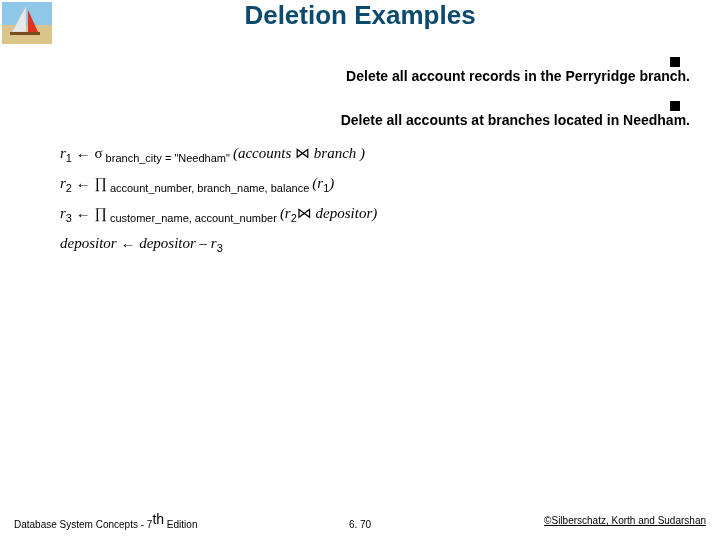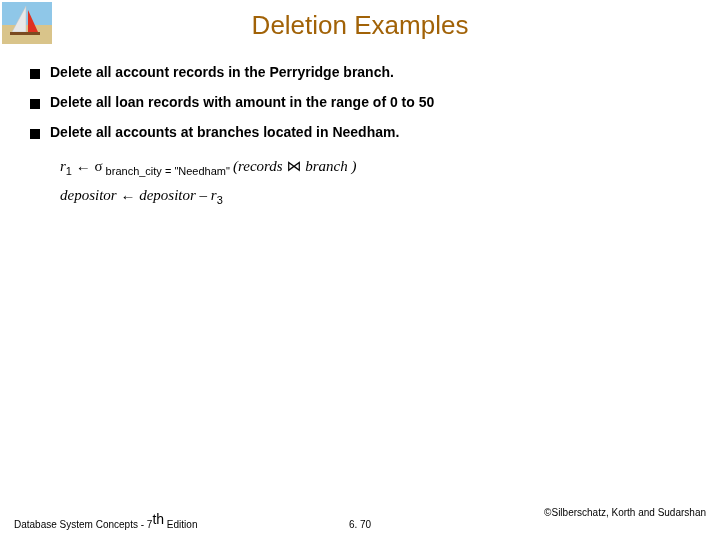--- a/index.html
+++ b/index.html
@@ -21,32 +21,32 @@
     width: 50px;
     height: 42px;
     background: linear-gradient(180deg, #8fc7e8 0%, #8fc7e8 55%, #d9c48a 55%, #d9c48a 100%);
     display: flex;
     align-items: center;
     justify-content: flex-start;
   }
   .logo svg { display:block; }
   .title {
     text-align: center;
-    color: #a16207;
+    color: #0c4a6e;
     font-size: 26px;
-    font-weight: normal;
-    padding-top: 10px;
+    font-weight: bold;
   }
   .content {
     margin: 22px 30px 0 30px;
   }
   .bullet-row {
     display: flex;
-    align-items: center;
+    align-items: flex-end;
     margin-top: 12px;
+    flex-direction: column;
   }
   .sq {
     width: 10px;
     height: 10px;
     background: #000;
     margin-top: 4px;
     margin-right: 10px;
     flex-shrink: 0;
   }
   .bullet-text {
@@ -67,21 +67,21 @@
   .footer {
     position: absolute;
     bottom: 10px;
     left: 0;
     width: 720px;
     font-size: 10px;
     color: #000;
   }
   .footer-left { position: absolute; left: 14px; bottom: 0; }
   .footer-center { position: absolute; width: 100%; text-align: center; bottom: 0; }
-  .footer-right { position: absolute; right: 14px; bottom: 12px; }
+  .footer-right { position: absolute; right: 14px; bottom: 4px; text-decoration: underline; }
   sup.th { font-size: 14px; }
 </style>
 </head>
 <body>
 
 <div class="logo">
   <svg width="50" height="42">
     <polygon points="10,30 24,4 24,30" fill="#e8e8e8" stroke="#c0c0c0" stroke-width="0.5"></polygon>
     <polygon points="26,30 26,8 36,30" fill="#e03020"></polygon>
     <rect x="8" y="30" width="30" height="3" fill="#7a4a20"></rect>
@@ -90,32 +90,34 @@
 
 <div class="title">Deletion Examples</div>
 
 <div class="content">
 
   <div class="bullet-row">
     <div class="sq"></div>
     <div class="bullet-text">Delete all account records in the Perryridge branch.</div>
   </div>
 
-  <div class="bullet-row">
-    <div class="sq"></div>
-    <div class="bullet-text">Delete all loan records with amount in the range of 0 to 50</div>
-  </div>
 
   <div class="bullet-row">
     <div class="sq"></div>
     <div class="bullet-text">Delete all accounts at branches located in Needham.</div>
   </div>
   <div class="expr">
     <div>
-      <span class="it">r</span><sub>1</sub><span> ← </span><span class="sym">σ</span><span class="subarial"> branch_city = "Needham" </span><span class="it">(records </span><span>⋈</span><span class="it"> branch )</span>
+      <span class="it">r</span><sub>1</sub><span> ← </span><span class="sym">σ</span><span class="subarial"> branch_city = "Needham" </span><span class="it">(accounts </span><span>⋈</span><span class="it"> branch )</span>
+    </div>
+    <div>
+      <span class="it">r</span><sub>2</sub><span> ← </span><span class="sym">∏</span><span class="subarial"> account_number, branch_name, balance </span><span class="it">(r</span><sub>1</sub><span class="it">)</span>
+    </div>
+    <div>
+      <span class="it">r</span><sub>3</sub><span> ← </span><span class="sym">∏</span><span class="subarial"> customer_name, account_number </span><span class="it">(r</span><sub>2</sub><span>⋈</span><span class="it"> depositor)</span>
     </div>
     <div>
       <span class="it">depositor</span><span> ← </span><span class="it">depositor – </span><span class="it">r</span><sub>3</sub>
     </div>
   </div>
 
 </div>
 
 <div class="footer">
   <div class="footer-left">

